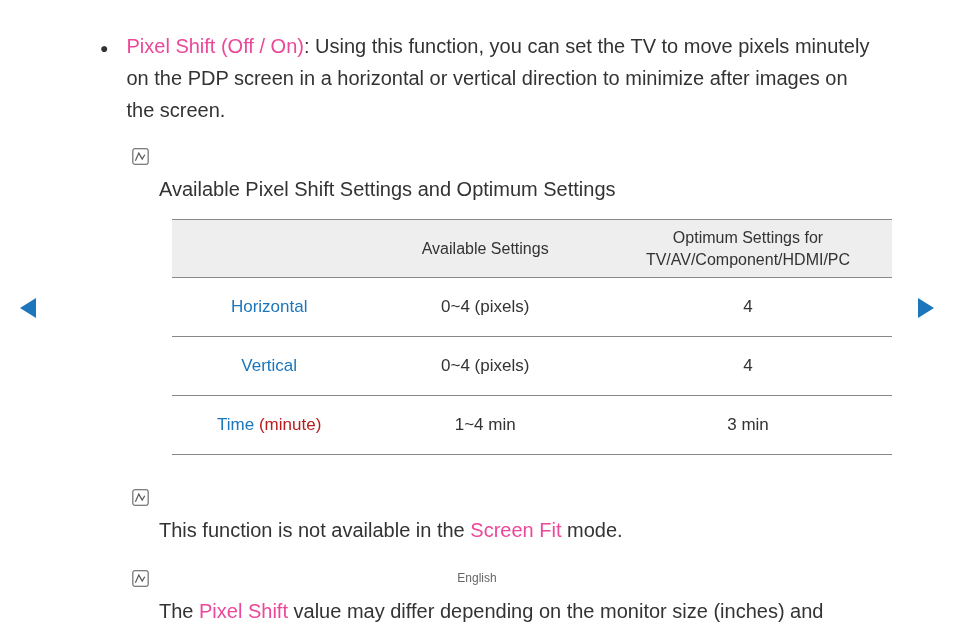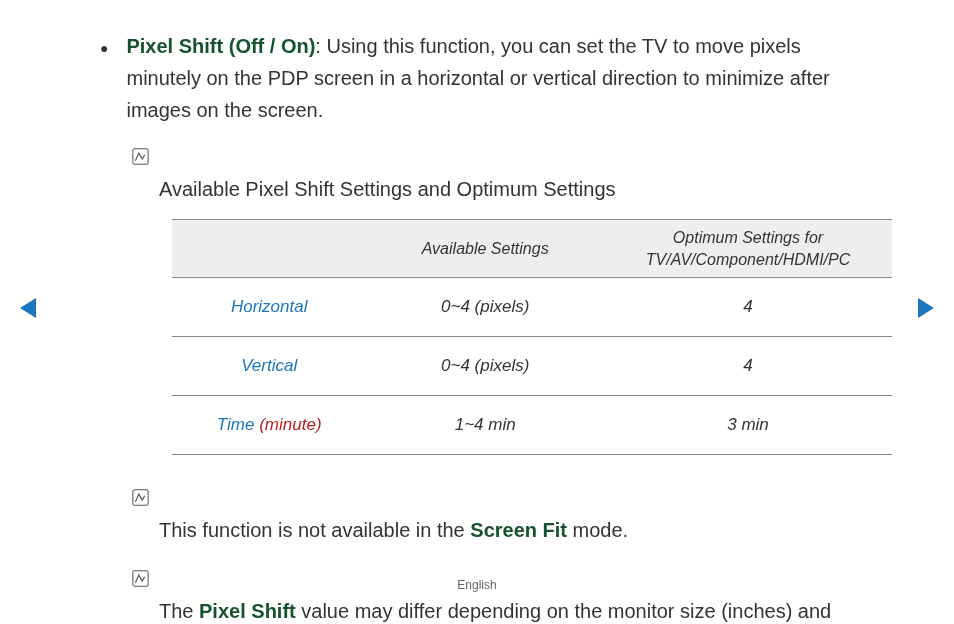--- a/index.html
+++ b/index.html
@@ -22,41 +22,40 @@
       line-height: 1.6;
       margin-bottom: 12px;
     }
     .bullet-dot {
       font-size: 14px;
       margin-right: 18px;
       margin-top: 7px;
       color: #333;
     }
     .bullet-text { flex: 1; }
-    .blue { color: #14532d; font-weight: bold; }
+    .blue { color: #ec4899; }
     .note-item {
       display: flex;
       align-items: flex-start;
       font-size: 20px;
       line-height: 1.55;
       margin-left: 32px;
       margin-bottom: 14px;
     }
     .note-icon {
       width: 17px;
       height: 17px;
       margin-right: 10px;
       margin-top: 5px;
       flex-shrink: 0;
     }
     .note-text { flex: 1; margin-top: 36px; }
     .table-wrap {
       margin: 0 0 24px 72px;
       width: 720px;
-      font-style: italic;
     }
     table {
       width: 100%;
       border-collapse: collapse;
     }
     thead tr { background: #eeeeee; }
     th {
       font-size: 16px;
       font-weight: 400;
       padding: 7px 10px;
@@ -78,21 +77,21 @@
     .nav-left, .nav-right {
       position: absolute;
       top: 296px;
       cursor: pointer;
     }
     .nav-left { left: 18px; }
     .nav-right { right: 18px; }
     .nav-left svg, .nav-right svg { width: 20px; height: 24px; }
     .footer {
       position: absolute;
-      bottom: 32px;
+      bottom: 39px;
       width: 100%;
       text-align: center;
       font-size: 12px;
       color: #666;
     }
   </style>
 </head>
 <body>
 
 <div class="content">

